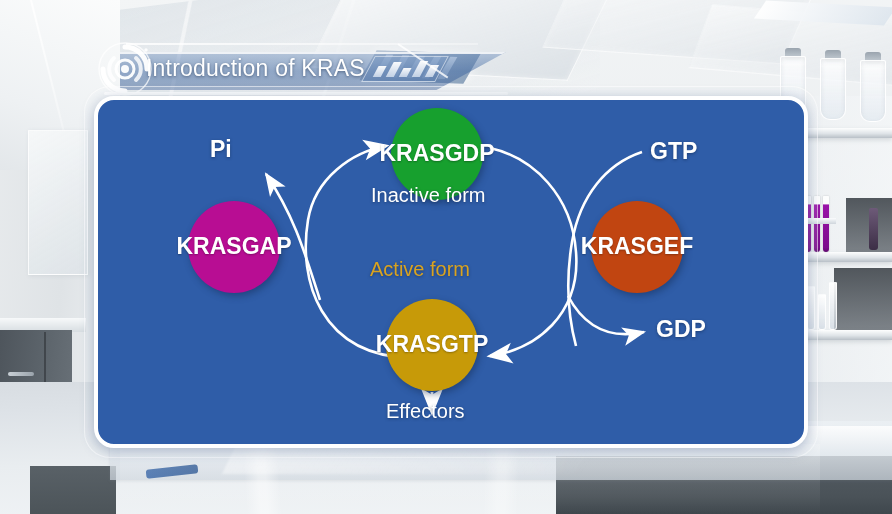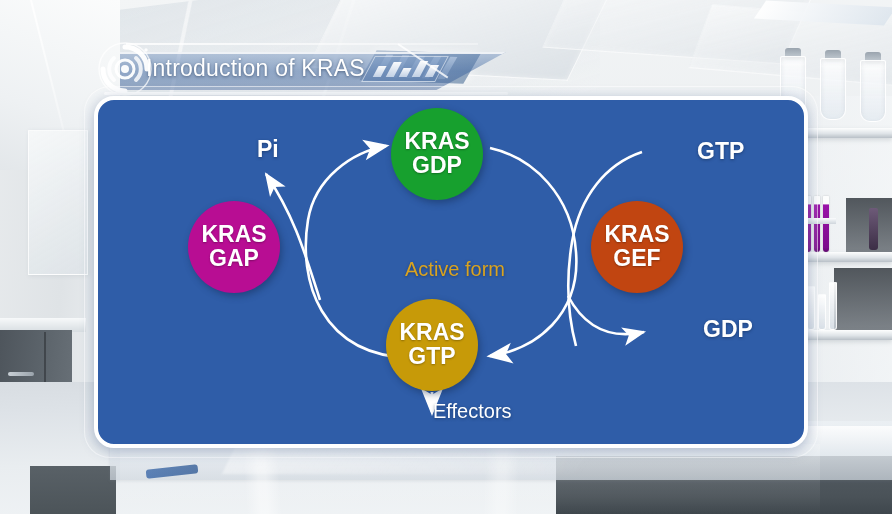--- a/index.html
+++ b/index.html
@@ -304,21 +304,21 @@
     border-radius: 20px;
     box-shadow: 0 3px 14px rgba(40,70,120,.35);
     overflow: hidden;
   }
   #diagram { position: absolute; inset: 0; }
 
   
   .node {
     position: absolute;
     border-radius: 50%;
-    display: flex; flex-direction: column;
+    display: flex; flex-direction: row;
     align-items: center; justify-content: center;
     color: #ffffff; font-weight: bold;
     line-height: 1.04;
     text-shadow: 0 1px 2px rgba(0,0,0,.30);
     box-shadow: 2px 3px 7px rgba(18,40,78,.45);
     z-index: 4;
     text-align: center;
   }
   .node span { display: block; }
   .node .l1 { font-size: 23px; }
@@ -326,24 +326,24 @@
 
   #node-gdp { left: 293px; top: 8px;   width: 92px; height: 92px; background: #17a02e; }
   #node-gtp { left: 288px; top: 199px; width: 92px; height: 92px; background: #c79a08; }
   #node-gap { left: 90px;  top: 101px; width: 92px; height: 92px; background: #b80d93; }
   #node-gef { left: 493px; top: 101px; width: 92px; height: 92px; background: #c14511; }
 
   
   .plabel {
     position: absolute; color: #ffffff; font-weight: bold;
     text-shadow: 0 1px 3px rgba(14,34,68,.5);
-    white-space: nowrap; z-index: 5; margin-left: 47px;
+    white-space: nowrap; z-index: 5;
   }
   #label-inactive { left: 273px; top: 84px;  font-size: 20px; font-weight: normal; }
-  #label-active   { left: 260px; top: 158px; font-size: 20px; font-weight: normal; color: #d9a320; }
+  #label-active   { left: 272px; top: 158px; font-size: 20px; font-weight: normal; color: #d9a320; }
   #label-pi       { left: 112px; top: 36px;  font-size: 23px; }
   #label-gtp      { left: 552px; top: 38px;  font-size: 23px; }
   #label-gdp      { left: 558px; top: 216px; font-size: 23px; }
   #label-effectors{ left: 288px; top: 300px; font-size: 20px; font-weight: normal; }
 </style>
 </head>
 <body>
 
 <div id="stage">
 
@@ -483,20 +483,21 @@
       <div class="node" id="node-gap">
         <span class="l1">KRAS</span>
         <span class="l2">GAP</span>
       </div>
 
       <div class="node" id="node-gef">
         <span class="l1">KRAS</span>
         <span class="l2">GEF</span>
       </div>
 
+      <div class="plabel" id="label-inactive">Inactive form</div>
       <div class="plabel" id="label-active">Active form</div>
       <div class="plabel" id="label-pi">Pi</div>
       <div class="plabel" id="label-gtp">GTP</div>
       <div class="plabel" id="label-gdp">GDP</div>
       <div class="plabel" id="label-effectors">Effectors</div>
     </div>
   </div>
 
 </div>
 

